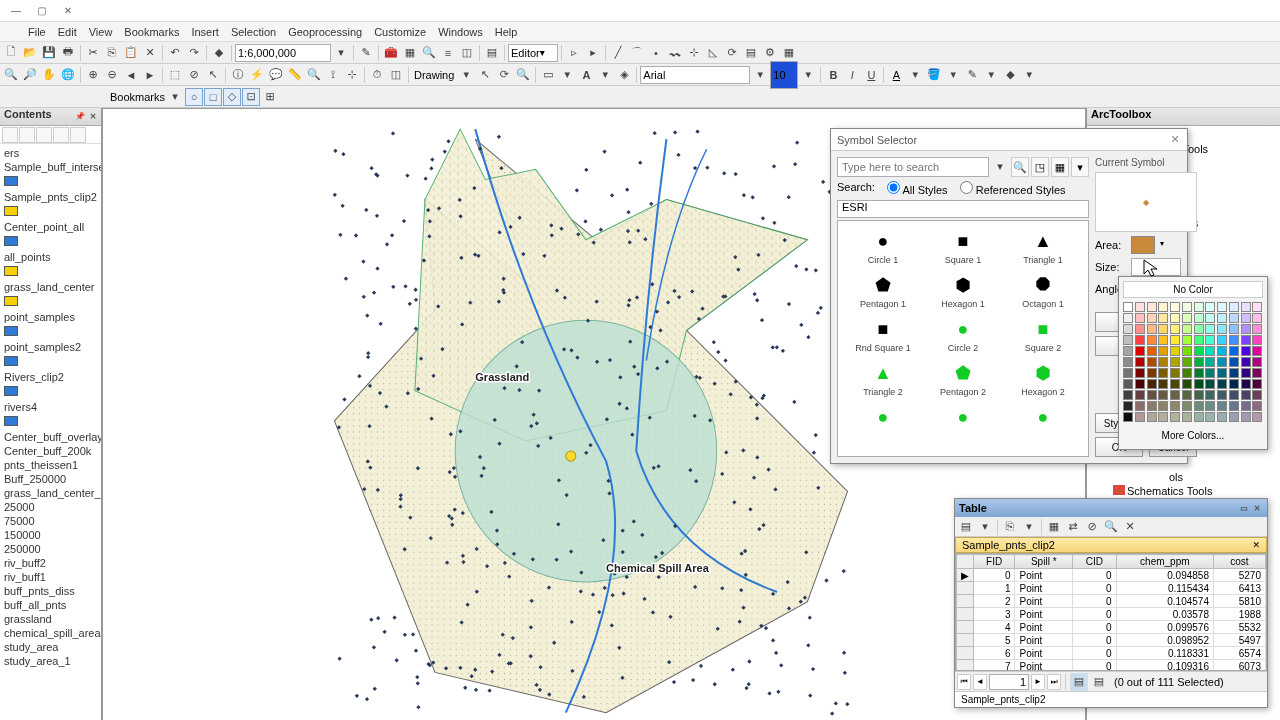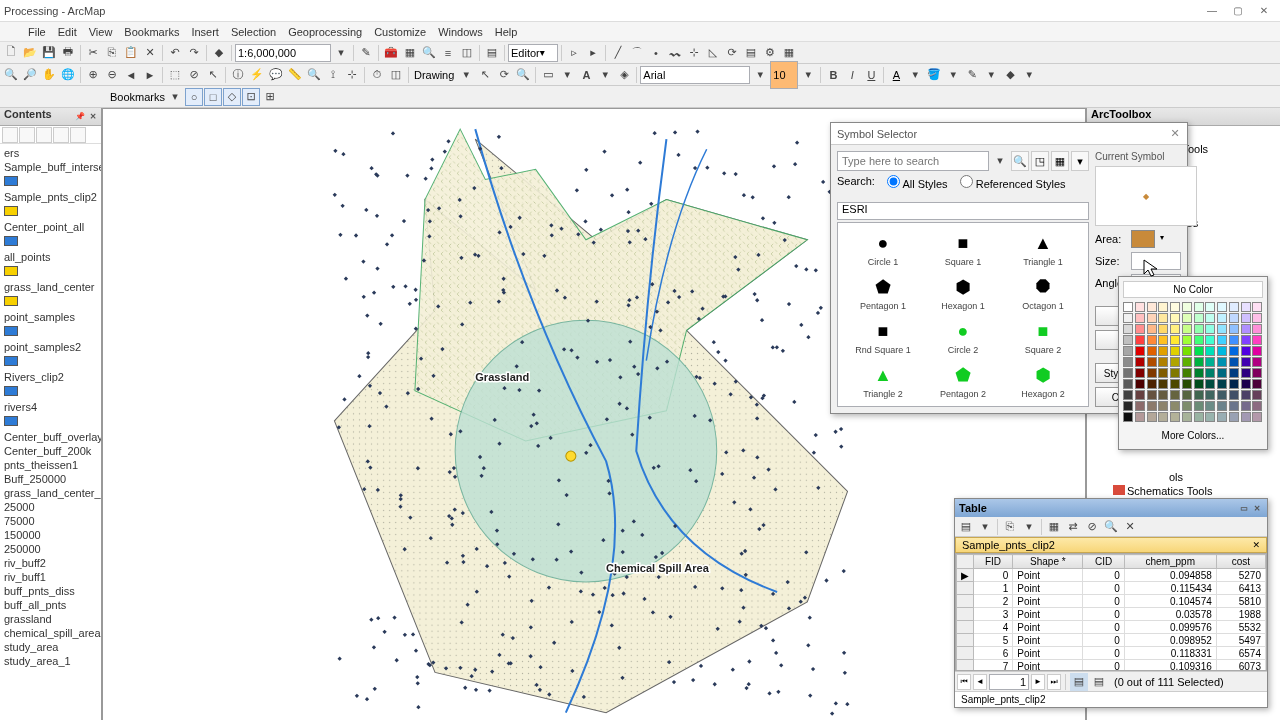--- a/index.html
+++ b/index.html
@@ -8,49 +8,49 @@
 .title-bar .app-title{flex:1;font-size:11px}
 .win-btns{display:flex;gap:2px}
 .win-btn{width:24px;height:16px;display:flex;align-items:center;justify-content:center;font-size:10px;color:#666}
 .menu-bar{height:20px;background:#f5f5f5;display:flex;align-items:center;padding:0 4px;gap:2px;border-bottom:1px solid #ddd}
 .menu-item{padding:2px 6px;color:#333}
 .toolbar{height:22px;background:#f0f0f0;display:flex;align-items:center;padding:0 2px;gap:1px;border-bottom:1px solid #ccc}
 .tool-btn{width:18px;height:18px;display:flex;align-items:center;justify-content:center;border:1px solid transparent;color:#444;font-size:11px}
 .sep{width:1px;height:16px;background:#ccc;margin:0 2px}
 .scale-input{width:96px;height:18px;border:1px solid #abadb3;background:#fff;padding:0 2px;font-size:11px}
 .font-input{width:110px;height:18px;border:1px solid #abadb3;background:#fff;padding:0 2px}
-.size-input{width:28px;height:28px;border:1px solid #abadb3;background:#fdba74;padding:0 2px}
+.size-input{width:28px;height:28px;border:1px solid #abadb3;background:#1d4ed8;padding:0 2px}
 .editor-dd{width:50px;height:18px;border:1px solid #abadb3;background:#fff;padding:0 2px;font-size:10px;display:flex;align-items:center}
 .main-area{display:flex;height:614px}
 .toc-panel{width:102px;background:#fff;border-right:1px solid #999;display:flex;flex-direction:column;position:relative}
 .toc-header{height:18px;background:linear-gradient(#e8e8e8,#d8d8d8);border-bottom:1px solid #aaa;display:flex;align-items:flex-start;padding:0 4px;font-weight:bold;color:#333}
 .toc-hdr-btns{position:absolute;right:2px;top:2px;display:flex;gap:1px}
 .toc-hdr-btn{width:12px;height:12px;font-size:8px;display:flex;align-items:center;justify-content:center;color:#555}
 .toc-toolbar{height:18px;display:flex;align-items:center;padding:0 2px;gap:1px;border-bottom:1px solid #ddd}
 .toc-toolbar-btn{width:16px;height:16px;border:1px solid #ccc;background:#f8f8f8}
 .toc-tree{flex:1;overflow:auto;padding:2px}
 .layer-item{padding:1px 2px;white-space:nowrap;color:#333;cursor:pointer}
 .layer-symbol{width:14px;height:10px;display:inline-block;margin:1px 0}
 .map-view{flex:1;background:#fff;position:relative;border:1px solid #999;overflow:hidden}
 .map-canvas{position:absolute;inset:0}
 .right-panel{width:194px;background:#fff;border-left:1px solid #999;display:flex;flex-direction:column}
 .atb-header{height:18px;background:linear-gradient(#e8e8e8,#d8d8d8);border-bottom:1px solid #aaa;padding:0 4px;font-weight:bold}
 .atb-tree{padding:2px;overflow:auto}
 .atb-item{padding:1px 2px 1px 12px;white-space:nowrap}
 .atb-icon{display:inline-block;width:12px;height:10px;margin-right:2px}
 .red-box{background:#d94b3b}
-.symbol-selector{position:absolute;left:830px;top:122px;width:358px;height:292px;background:#f0f0f0;border:1px solid #888;box-shadow:2px 2px 6px rgba(0,0,0,.3);z-index:50}
+.symbol-selector{position:absolute;left:830px;top:128px;width:358px;height:336px;background:#f0f0f0;border:1px solid #888;box-shadow:2px 2px 6px rgba(0,0,0,.3);z-index:50}
 .ss-title{height:22px;background:#fff;display:flex;align-items:center;padding:0 6px;color:#555;border-bottom:1px solid #ccc}
 .ss-close{position:absolute;right:4px;top:2px;width:16px;height:16px;display:flex;align-items:center;justify-content:center;color:#888}
 .ss-body{padding:6px;display:flex;gap:6px;height:calc(100% - 22px)}
 .ss-left{flex:1;display:flex;flex-direction:column}
 .ss-search-row{display:flex;gap:2px;margin-bottom:4px}
 .ss-search{flex:1;height:20px;border:1px solid #abadb3;background:#fff;padding:0 4px;color:#999}
 .ss-search-btn{width:18px;height:20px;border:1px solid #ccc;background:#f8f8f8;display:flex;align-items:center;justify-content:center}
-.ss-radio-row{display:flex;gap:12px;margin-bottom:12px;font-size:10px}
+.ss-radio-row{display:flex;gap:12px;margin-bottom:4px;font-size:10px}
 .ss-style-dd{height:18px;border:1px solid #abadb3;background:#fff;padding:0 4px;margin-bottom:2px}
 .ss-grid{flex:1;border:1px solid #abadb3;background:#fff;overflow:auto;display:grid;grid-template-columns:repeat(3,1fr);gap:2px;padding:6px;align-content:start}
 .ss-sym{display:flex;flex-direction:column;align-items:center;gap:4px;padding:4px}
 .ss-sym-shape{width:20px;height:20px;display:flex;align-items:center;justify-content:center}
 .ss-sym-label{font-size:9px;color:#444;text-align:center}
 .ss-right{width:110px;display:flex;flex-direction:column;gap:4px}
 .ss-cur-label{font-size:10px;color:#555}
 .ss-preview{height:60px;border:1px solid #ccc;background:#fff;display:flex;align-items:center;justify-content:center}
 .ss-prop{display:flex;align-items:center;gap:4px;font-size:10px}
 .ss-prop label{width:32px}
@@ -78,21 +78,20 @@
 .tbl-nav-btn{width:14px;height:16px;border:1px solid #ccc;background:#fff;display:flex;align-items:center;justify-content:center;font-size:8px}
 .tbl-nav input{width:40px;height:16px;border:1px solid #abadb3;text-align:right;padding:0 2px}
 .tbl-footer-tab{height:16px;background:#fff;border-top:1px solid #ccc;padding:0 6px;display:flex;align-items:center;font-size:10px}
 svg text{font-family:Arial;font-weight:bold}
 .cursor-overlay{position:absolute;left:1142px;top:258px;z-index:100;pointer-events:none}
 </style>
 </head>
 <body>
 
 <div class="title-bar">
-  <span class="app-title">Processing - ArcMap</span>
   <div class="win-btns">
     <div class="win-btn">—</div>
     <div class="win-btn">▢</div>
     <div class="win-btn">✕</div>
   </div>
 </div>
 
 <div class="menu-bar">
   <span style="width:16px"></span>
   <div id="menu-holder" style="display: flex;">
@@ -994,21 +993,21 @@
   <div class="tbl-tab">
     <span>Sample_pnts_clip2</span>
     <span style="margin-left:auto;font-size:9px">✕</span>
   </div>
   <div class="tbl-grid">
     <table id="tbl-table">
         <thead>
           <tr id="tbl-head">
             <th class="rowhdr"></th>
             <th>FID</th>
-            <th>Shape *</th>
+            <th>Spill *</th>
             <th>CID</th>
             <th>chem_ppm</th>
             <th>cost</th>
           </tr>
         </thead>
         <tbody id="tbl-body">
           <tr>
             <td class="rowhdr">▶</td>
             <td>0</td>
             <td class="txt">Point</td>

